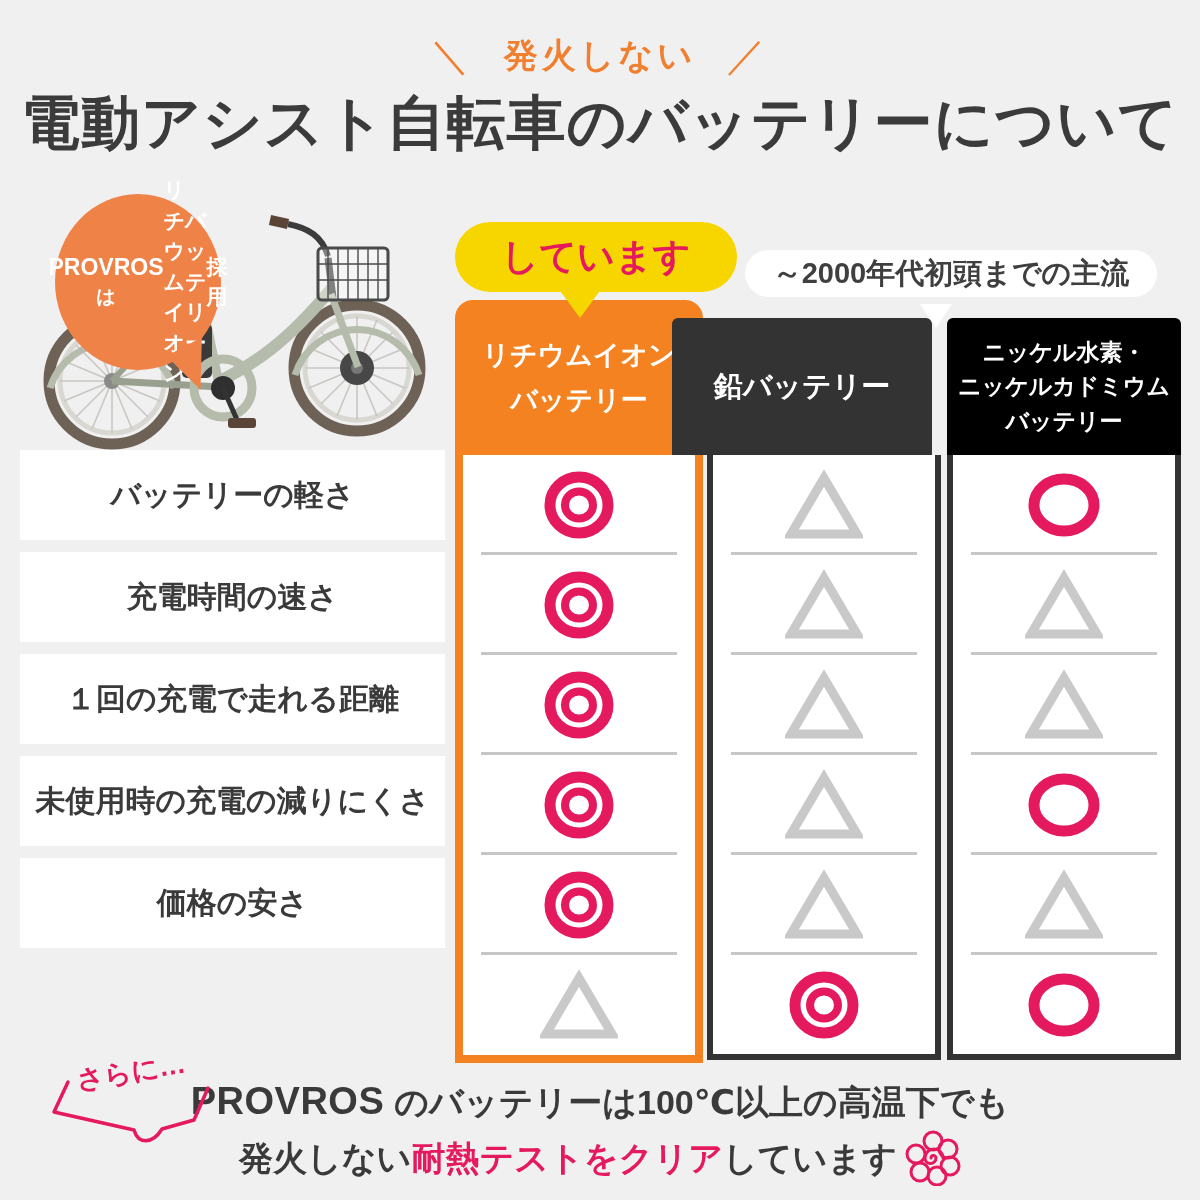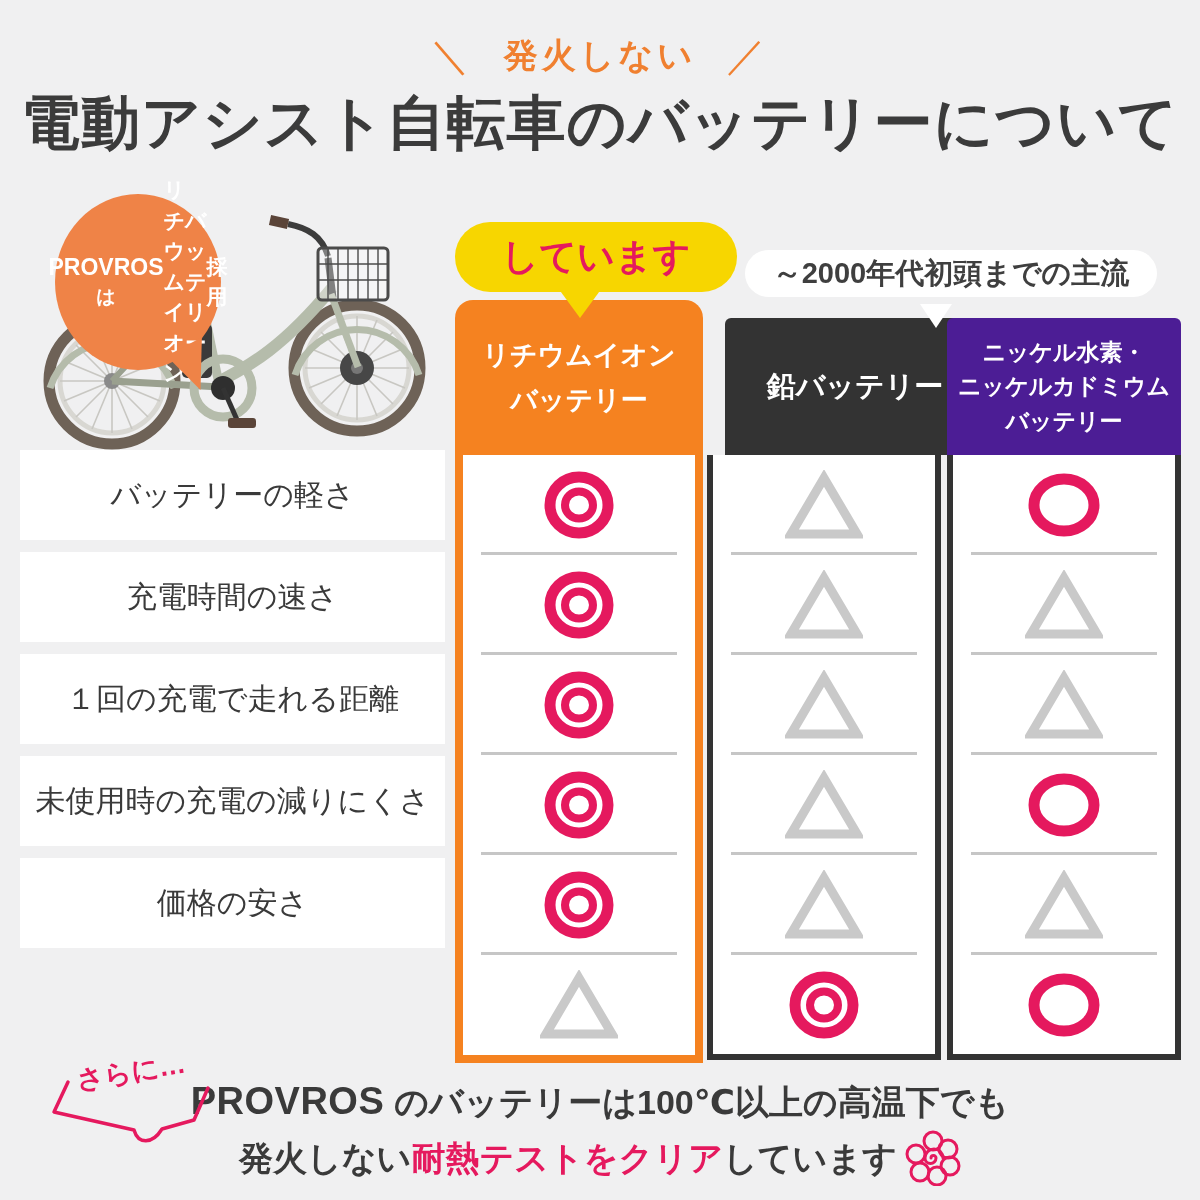--- a/index.html
+++ b/index.html
@@ -27,34 +27,34 @@
   .callout-current{position:absolute;left:455px;top:222px;width:282px;height:70px;background:#f7d600;border-radius:36px;display:flex;align-items:center;justify-content:center;font-size:37px;font-weight:800;color:#e5195e;z-index:3;}
   .callout-current-tail{position:absolute;left:558px;top:288px;width:0;height:0;border-left:22px solid transparent;border-right:22px solid transparent;border-top:30px solid #f7d600;z-index:5;}
 
   
   .callout-legacy{position:absolute;left:745px;top:250px;width:412px;height:47px;background:#ffffff;border-radius:30px;display:flex;align-items:center;justify-content:center;font-size:29px;font-weight:600;color:#3f3f3f;z-index:3;white-space:nowrap;}
   .callout-legacy-tail{position:absolute;left:920px;top:304px;width:0;height:0;border-left:16px solid transparent;border-right:16px solid transparent;border-top:24px solid #ffffff;z-index:5;}
 
   
   .col-head{position:absolute;display:flex;flex-direction:column;align-items:center;justify-content:center;color:#fff;text-align:center;z-index:2;}
   .col-head.lithium{left:455px;top:300px;width:248px;height:155px;background:#f58220;border-radius:18px 18px 0 0;font-size:27px;font-weight:700;line-height:1.65;}
-  .col-head.lead{left:725px;top:318px;width:260px;height:137px;background:#333333;border-radius:6px 6px 0 0;font-size:29px;font-weight:700;}
-  .col-head.nickel{left:947px;top:318px;width:234px;height:137px;background:#4c1d95;border-radius:6px 6px 0 0;font-size:23px;font-weight:700;line-height:1.5;}
+  .col-head.lead{left:672px;top:318px;width:260px;height:137px;background:#333333;border-radius:6px 6px 0 0;font-size:29px;font-weight:700;}
+  .col-head.nickel{left:947px;top:318px;width:234px;height:137px;background:#000000;border-radius:6px 6px 0 0;font-size:23px;font-weight:700;line-height:1.5;}
 
   
   .col-body{position:absolute;top:455px;background:#ffffff;box-sizing:border-box;z-index:2;}
   .col-body.lithium{left:455px;width:248px;height:608px;border:8px solid #f58220;border-top:none;}
   .col-body.lead{left:707px;width:234px;height:605px;border:6px solid #333333;border-top:none;}
   .col-body.nickel{left:947px;width:234px;height:605px;border:6px solid #333333;border-top:none;}
   .sym-cell{height:100px;position:relative;display:flex;align-items:center;justify-content:center;}
   .sym-cell:not(:last-child)::after{content:"";position:absolute;left:18px;right:18px;bottom:0;height:3px;background:#c6c6c6;}
 
   
   .row-labels{position:absolute;left:20px;top:450px;width:425px;}
-  .row-label{height:90px;margin-bottom:12px;background:#ffffff;display:flex;align-items:center;justify-content:center;font-size:30px;font-weight:400;color:#3a3a3a;white-space:nowrap;}
+  .row-label{height:90px;margin-bottom:12px;background:#ffffff;display:flex;align-items:center;justify-content:center;font-size:30px;font-weight:700;color:#3a3a3a;white-space:nowrap;}
 
   
   .more-bubble{position:absolute;left:42px;top:1052px;width:180px;height:92px;z-index:3;}
   .more-label{position:absolute;left:34px;top:2px;font-size:27px;font-weight:700;color:#e5195e;transform:rotate(-9deg);white-space:nowrap;}
   .footer-line1{position:absolute;top:1080px;left:0;width:100%;text-align:center;font-size:34px;font-weight:600;color:#3a3a3a;white-space:nowrap;}
   .footer-line1 .brand{font-size:38px;font-weight:800;letter-spacing:0.5px;margin-right:10px;}
   .footer-line2{position:absolute;top:1130px;left:0;width:100%;text-align:center;font-size:34px;font-weight:600;color:#3a3a3a;white-space:nowrap;}
   .footer-line2 .pink{color:#e5195e;}
   .flower{display:inline-block;vertical-align:-16px;margin-left:8px;}
 </style>

